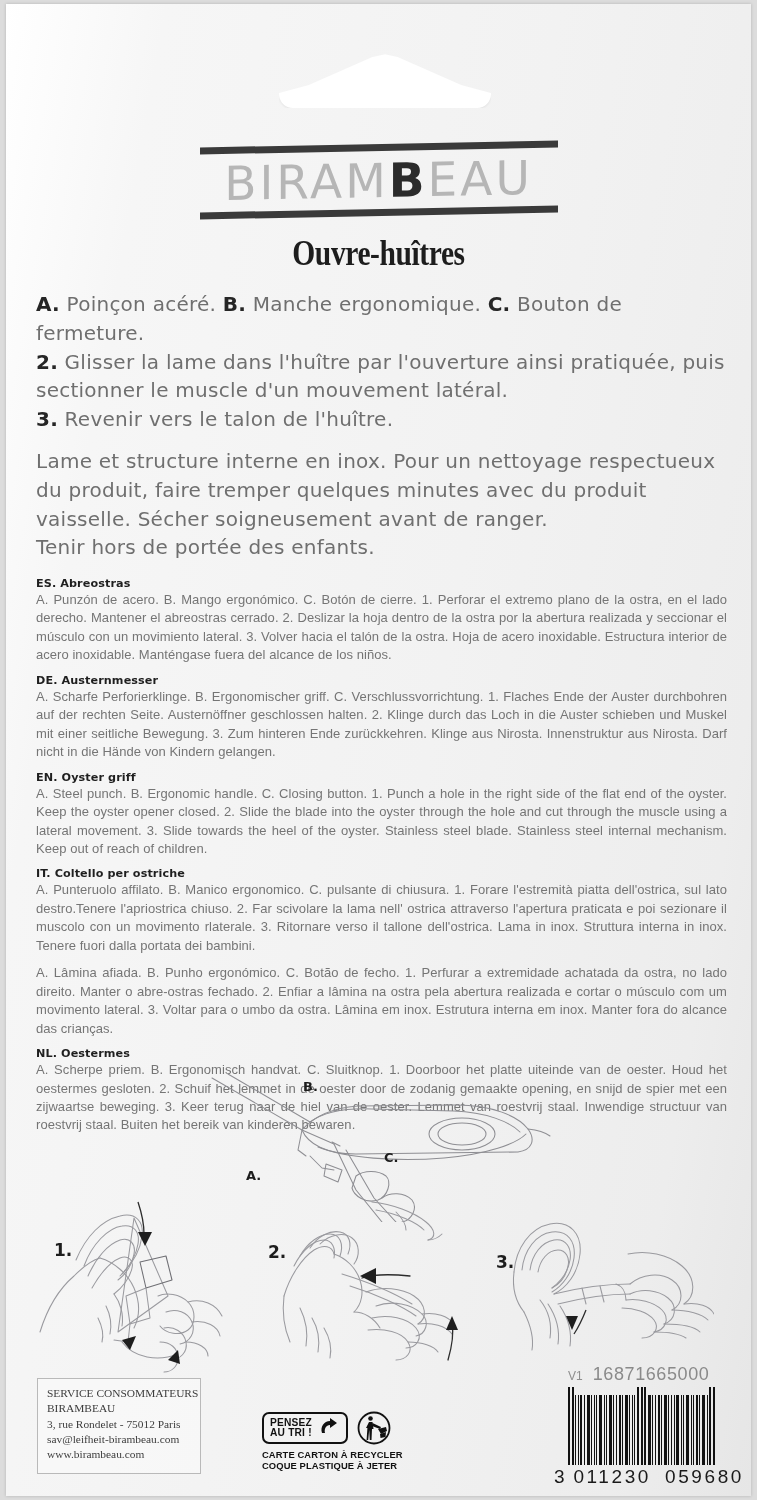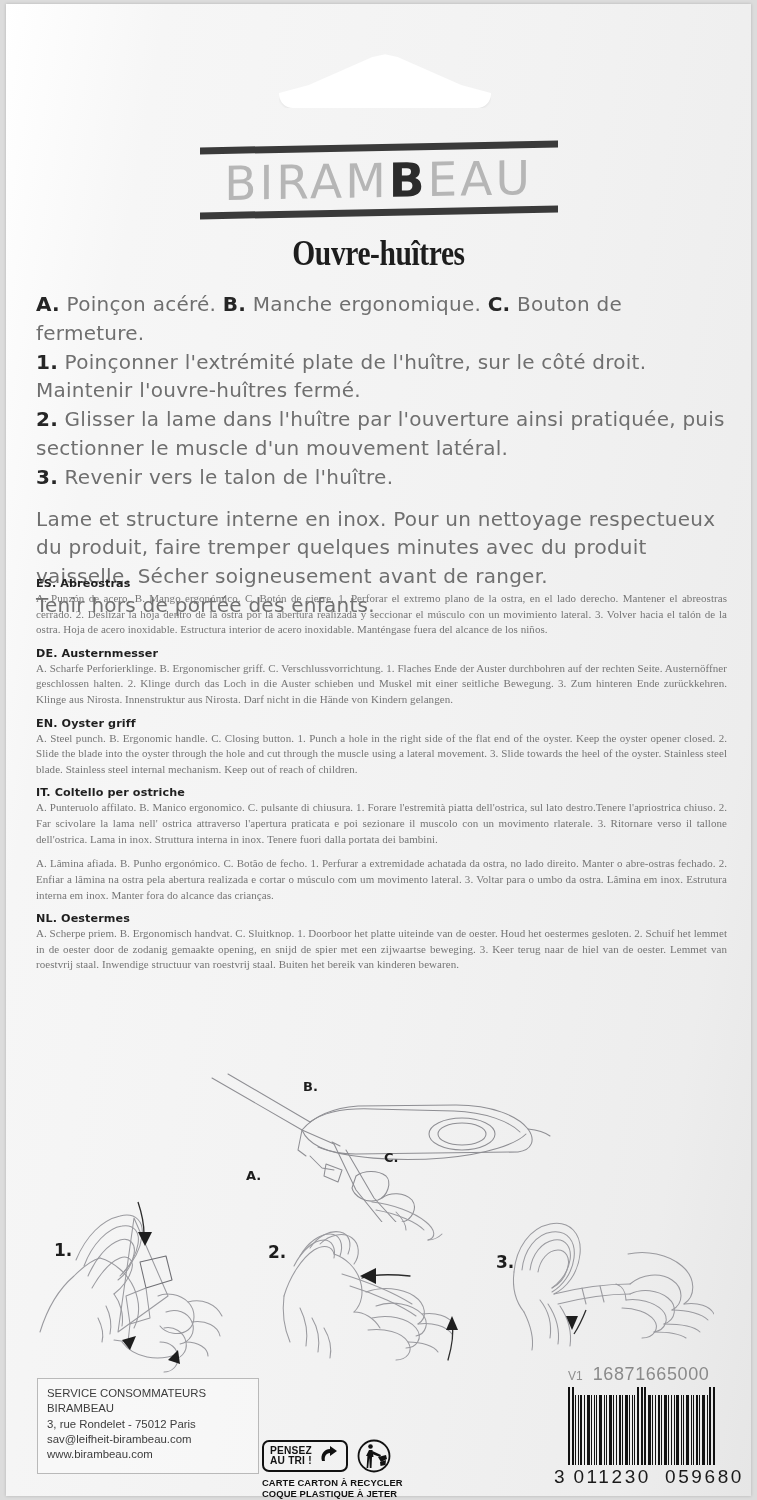--- a/index.html
+++ b/index.html
@@ -64,51 +64,51 @@
   .fr .gap{height:13px;}
 
   
   .langs{position:absolute;left:30px;right:24px;top:540px;margin-top:33px;}
   .lang{margin-bottom:9px;}
   .lang h4{
     margin:0 0 1px 0;font-size:11.2px;color:#1f1f1f;font-weight:700;
     font-family:"DejaVu Sans", sans-serif;letter-spacing:.1px;
   }
   .lang p{
-    margin:0;font-size:11px;line-height:1.42;color:#757575;
-    font-family:Liberation Serif, serif;text-align:justify;
+    margin:0;font-size:13px;line-height:1.42;color:#757575;
+    font-family:Liberation Sans, sans-serif;text-align:justify;
     letter-spacing:.05px;
   }
 
   
   .product{position:absolute;left:200px;top:1068px;width:350px;height:150px;}
   .lbl{
     position:absolute;font-family:"DejaVu Sans", sans-serif;
     font-weight:700;font-size:13px;color:#1d1d1d;
   }
 
   
   .steps{position:absolute;left:24px;top:1196px;width:710px;height:175px;}
   .step{position:absolute;top:0;width:232px;height:175px;}
   .step-num{
     position:absolute;font-family:"DejaVu Sans", sans-serif;
     font-weight:700;font-size:17px;color:#1d1d1d;
   }
 
   
   .svc{
-    position:absolute;left:31px;top:1374px;width:222px;height:96px;
+    position:absolute;left:31px;top:1374px;width:164px;height:96px;
     border:1px solid #b9b9b9;background:rgba(255,255,255,.35);
     padding:7px 23px 0 9px;box-sizing:border-box;
-    font-family:Liberation Sans, sans-serif;
+    font-family:Liberation Serif, serif;
     font-size:11.4px;line-height:1.34;color:#3c3c3c;
   }
   .svc div{white-space:nowrap;}
 
-  .eco{position:absolute;left:256px;top:1406px;width:170px;margin-top:28px;}
+  .eco{position:absolute;left:256px;top:1406px;width:170px;}
   .eco-row{display:flex;align-items:center;gap:8px;}
   .pensez{
     border:2.2px solid #111;border-radius:7px;
     padding:2px 5px 2px 6px;display:flex;align-items:center;gap:5px;
     background:transparent;
   }
   .pensez-txt{
     font-family:"Liberation Sans", sans-serif;font-weight:700;
     font-size:10.2px;line-height:1.02;color:#111;letter-spacing:.2px;
   }
@@ -147,21 +147,20 @@
     <div class="logo-wrap">
       <div class="logo-rule top"></div>
       <div class="logo-text"><span>BIRAM</span><span class="b2">B</span><span>EAU</span></div>
       <div class="logo-rule bot"></div>
     </div>
 
     <div class="title">Ouvre-huîtres</div>
 
     <div class="fr">
       <p><b>A.</b><span> Poinçon acéré. </span><b>B.</b><span> Manche ergonomique. </span><b>C.</b><span> Bouton de fermeture.</span></p>
-      <p><b>1.</b><span> Poinçonner l'extrémité plate de l'huître, sur le côté droit. Maintenir l'ouvre-huîtres fermé.</span></p>
       <p><b>2.</b><span> Glisser la lame dans l'huître par l'ouverture ainsi pratiquée, puis sectionner le muscle d'un mouvement latéral.</span></p>
       <p><b>3.</b><span> Revenir vers le talon de l'huître.</span></p>
       <div class="gap"></div>
       <p>Lame et structure interne en inox. Pour un nettoyage respectueux du produit, faire tremper quelques minutes avec du produit vaisselle. Sécher soigneusement avant de ranger.</p>
       <p>Tenir hors de portée des enfants.</p>
     </div>
 
     <div class="langs">
       <div class="lang">
         <h4>ES. Abreostras</h4>

